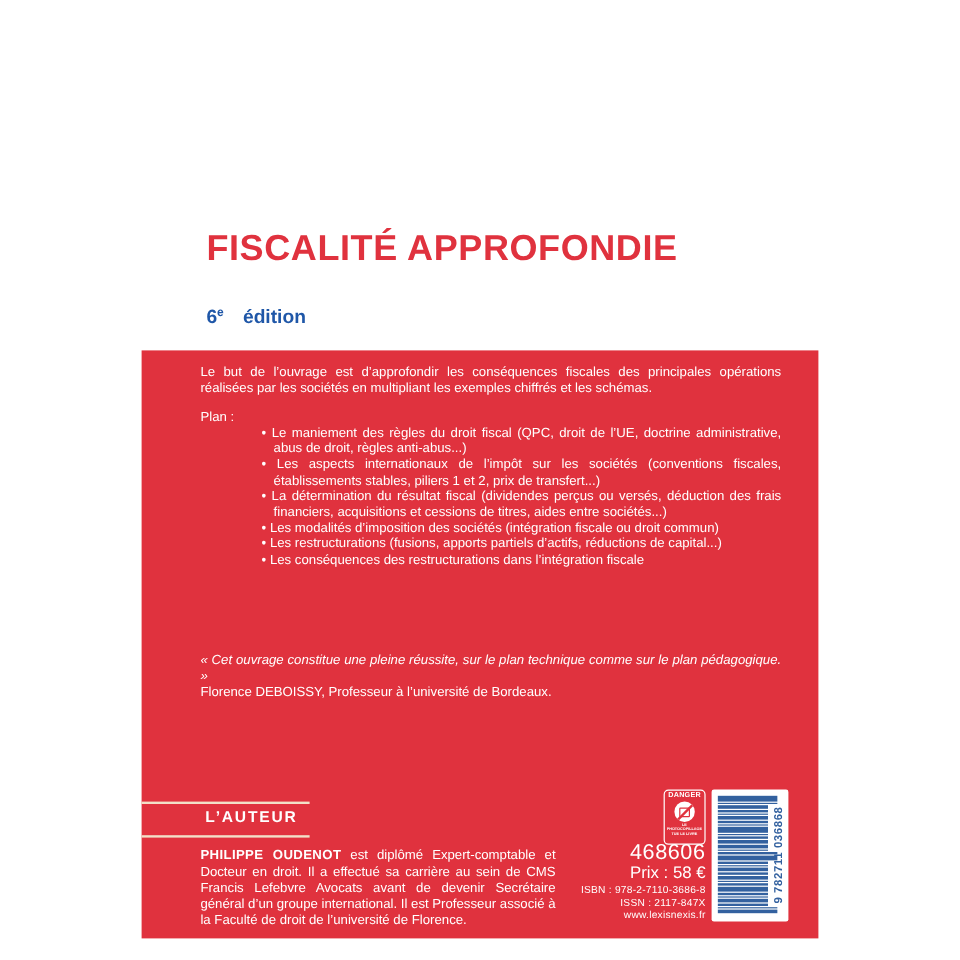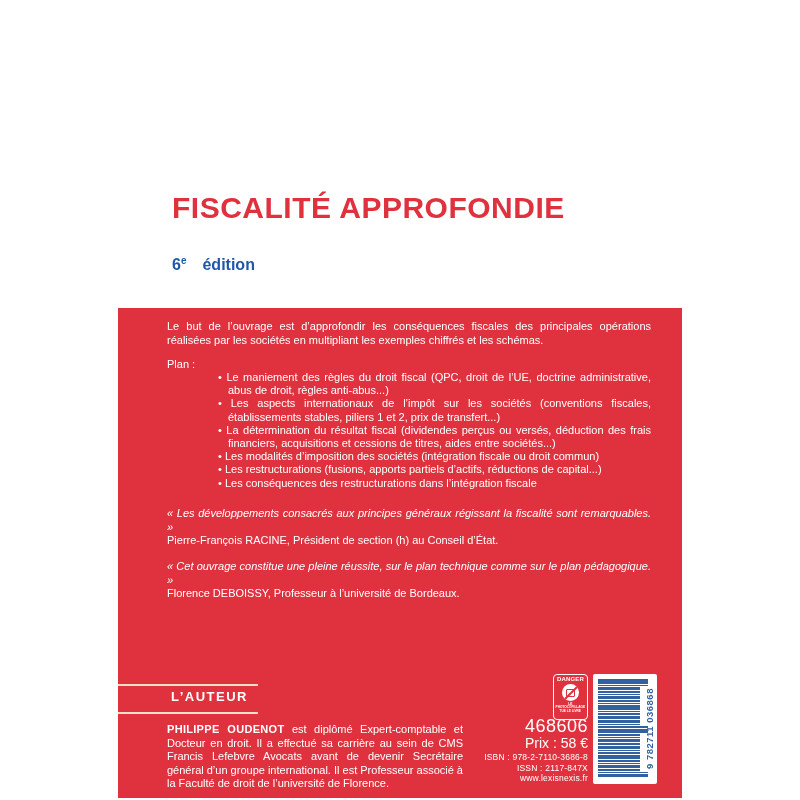--- a/index.html
+++ b/index.html
@@ -20,21 +20,21 @@
   }
   .title .t-line{display:block;}
   .edition{
     position:absolute;left:172px;top:255px;
     color:var(--blue);font-size:16px;font-weight:700;
   }
   .edition sup{font-size:10px;}
   .edition .ed-word{margin-left:16px;}
   
   .red-block{
-    position:absolute;left:118px;top:308px;width:564px;height:490px;
+    position:absolute;left:118px;top:292px;width:564px;height:490px;
     background:var(--red);color:#ffffff;
   }
   .intro{
     position:absolute;left:49px;top:12px;width:484px;margin:0;
     font-size:11px;line-height:13.5px;text-align:justify;
   }
   .plan-label{position:absolute;left:49px;top:50px;font-size:11px;}
   .plan-list{
     position:absolute;left:100px;top:63px;width:433px;margin:0;padding:0;
     list-style:none;font-size:11px;line-height:13.2px;
@@ -119,24 +119,20 @@
     <div class="plan-label">Plan :</div>
     <ul class="plan-list" id="plan-list">
         <li>Le maniement des règles du droit fiscal (QPC, droit de l’UE, doctrine administrative, abus de droit, règles anti-abus...)</li>
         <li>Les aspects internationaux de l’impôt sur les sociétés (conventions fiscales, établissements stables, piliers 1 et 2, prix de transfert...)</li>
         <li>La détermination du résultat fiscal (dividendes perçus ou versés, déduction des frais financiers, acquisitions et cessions de titres, aides entre sociétés...)</li>
         <li>Les modalités d’imposition des sociétés (intégration fiscale ou droit commun)</li>
         <li>Les restructurations (fusions, apports partiels d’actifs, réductions de capital...)</li>
         <li>Les conséquences des restructurations dans l’intégration fiscale</li>
       </ul>
 
-    <div class="quote quote1">
-      <div class="qtext">« Les développements consacrés aux principes généraux régissant la fiscalité sont remarquables. »</div>
-      <div class="qattr">Pierre-François RACINE, Président de section (h) au Conseil d’État.</div>
-    </div>
 
     <div class="quote quote2">
       <div class="qtext">« Cet ouvrage constitue une pleine réussite, sur le plan technique comme sur le plan pédagogique. »</div>
       <div class="qattr">Florence DEBOISSY, Professeur à l’université de Bordeaux.</div>
     </div>
 
     <div class="rule rule-top"></div>
     <div class="author-label">L’AUTEUR</div>
     <div class="rule rule-bottom"></div>
 

